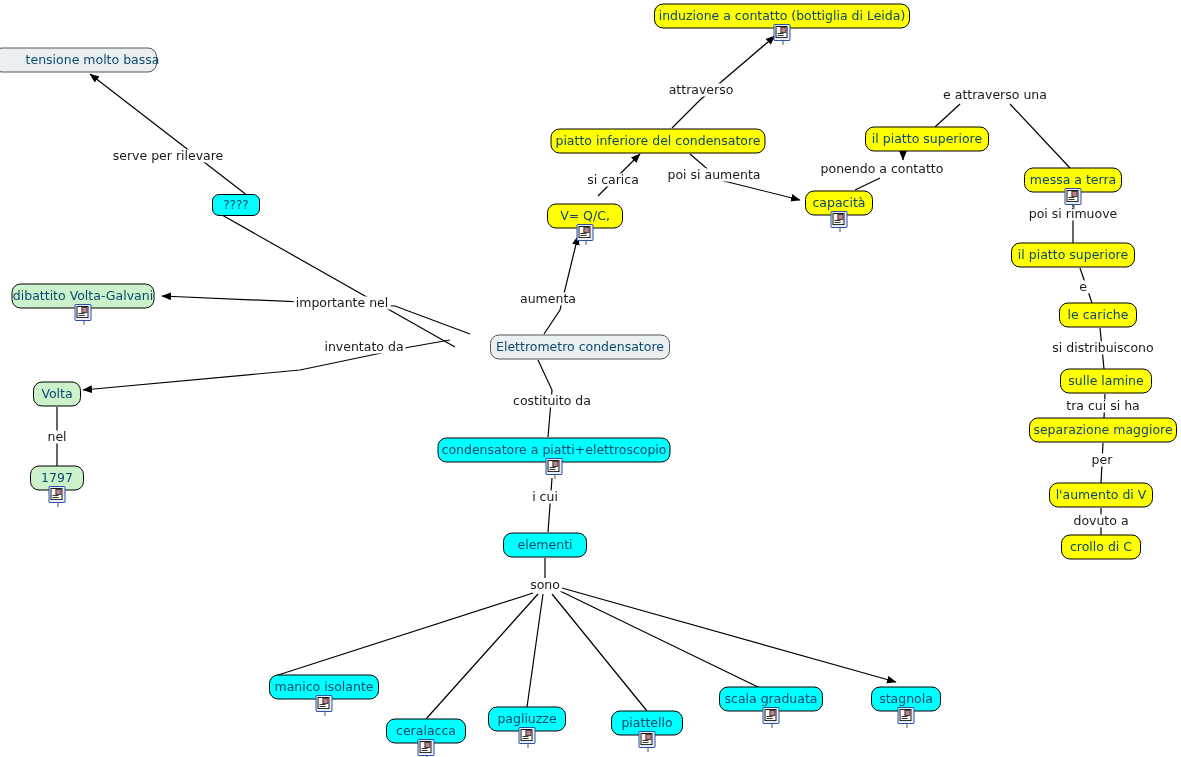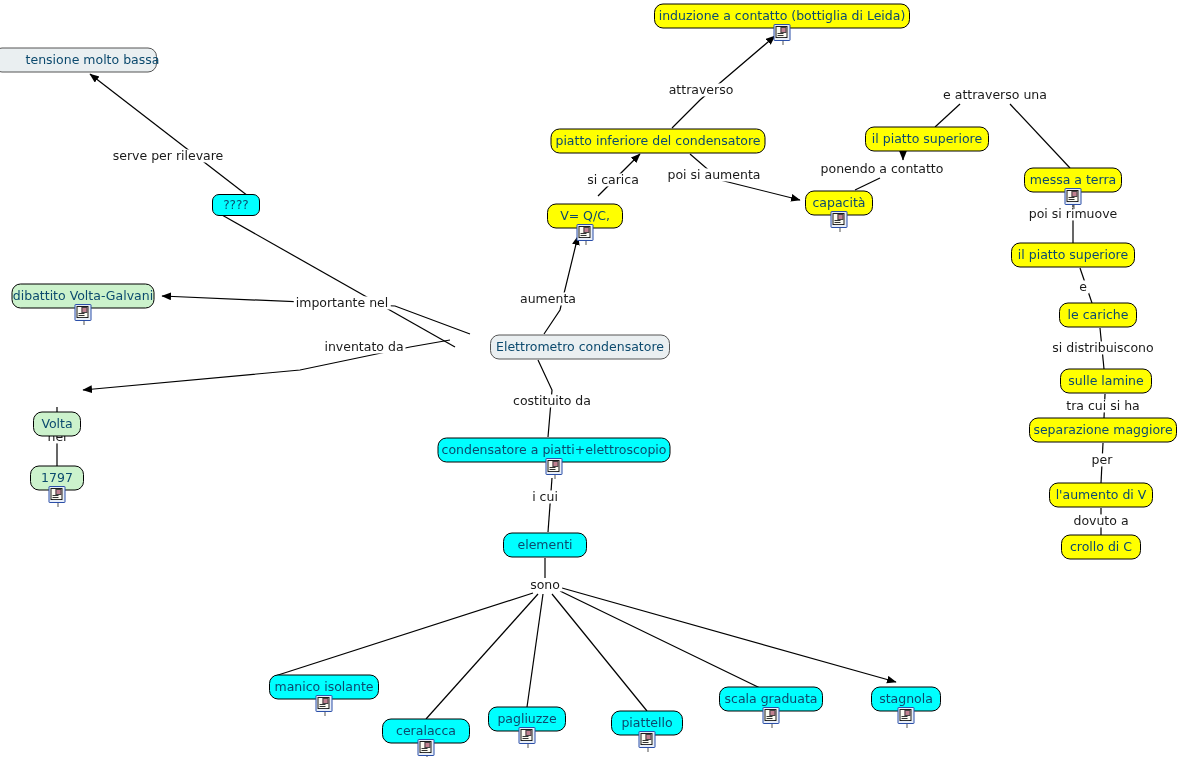--- a/index.html
+++ b/index.html
@@ -166,21 +166,21 @@
       <div class="doc-icon" style="left: 83px; top: 303.5px;">
         <span class="stem"></span>
         <span class="frame"></span>
         <span class="page">
           <span class="ln l1"></span>
           <span class="ln l2"></span>
           <span class="ln l3"></span>
           <span class="thumb"></span>
         </span>
       </div>
-      <div class="node green" style="left: 57px; top: 394px; width: 48px; margin-top: 30px;">
+      <div class="node green" style="left: 57px; top: 394px; width: 48px;">
         <span>Volta</span>
       </div>
       <div class="node green" style="left: 57px; top: 478px; width: 54px;">
         <span>1797</span>
       </div>
       <div class="doc-icon" style="left: 57px; top: 485.5px;">
         <span class="stem"></span>
         <span class="frame"></span>
         <span class="page">
           <span class="ln l1"></span>
@@ -290,21 +290,21 @@
       <div class="doc-icon" style="left: 324px; top: 694.5px;">
         <span class="stem"></span>
         <span class="frame"></span>
         <span class="page">
           <span class="ln l1"></span>
           <span class="ln l2"></span>
           <span class="ln l3"></span>
           <span class="thumb"></span>
         </span>
       </div>
-      <div class="node cyan" style="left: 426px; top: 731px; width: 88px;">
+      <div class="node cyan" style="left: 426px; top: 731px; width: 80px;">
         <span>ceralacca</span>
       </div>
       <div class="doc-icon" style="left: 426px; top: 738.5px;">
         <span class="stem"></span>
         <span class="frame"></span>
         <span class="page">
           <span class="ln l1"></span>
           <span class="ln l2"></span>
           <span class="ln l3"></span>
           <span class="thumb"></span>

